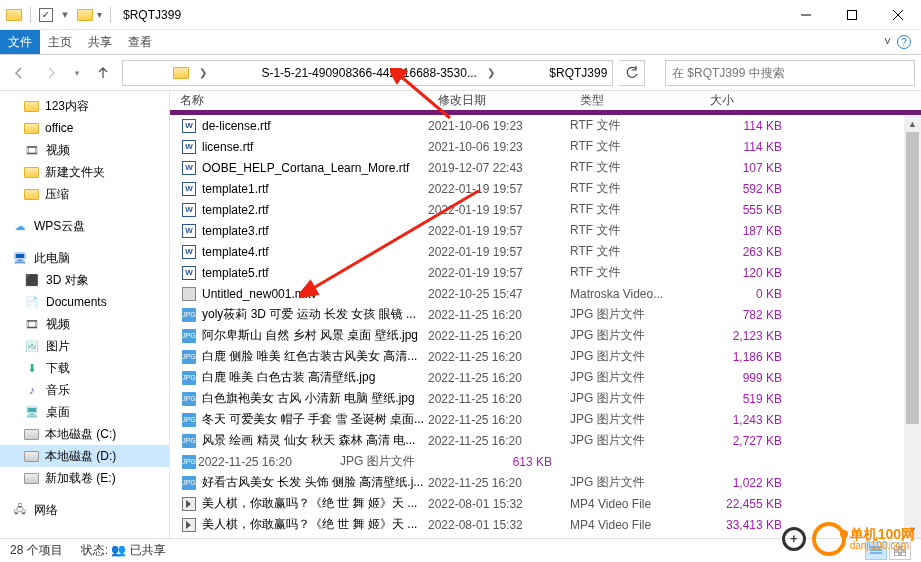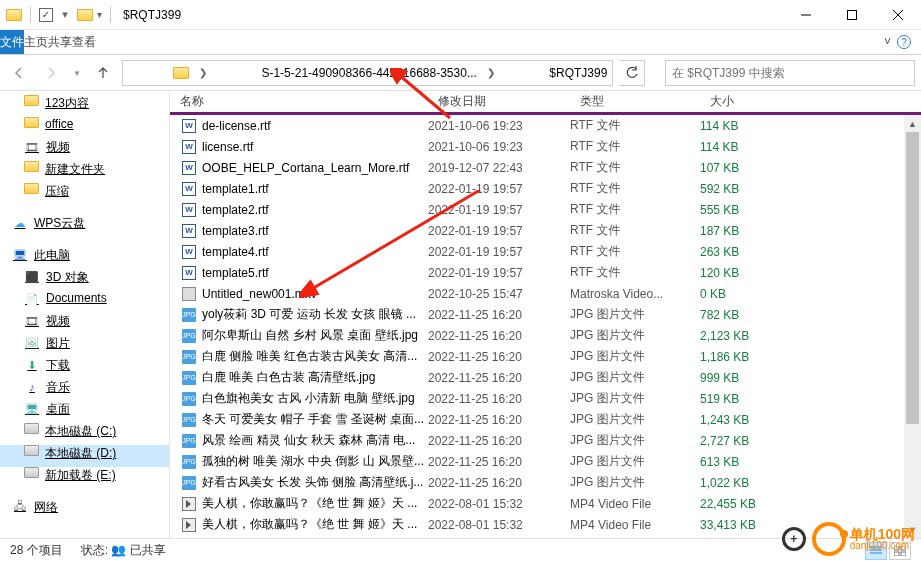--- a/index.html
+++ b/index.html
@@ -8,70 +8,70 @@
 .titlebar { height: 30px; display: flex; align-items: center; background: #fff; border-bottom: 1px solid #e5e5e5; }
 .titlebar .qat { display: flex; align-items: center; padding-left: 6px; gap: 4px; }
 .folder-ico { width: 16px; height: 12px; background: linear-gradient(#ffe9a6,#ffcf47); border: 1px solid #e0b030; border-radius: 1px; display: inline-block; }
 .qat-sep { width: 1px; height: 16px; background: #ccc; margin: 0 4px; }
 .chk { width: 14px; height: 14px; border: 1px solid #666; display: inline-flex; align-items: center; justify-content: center; font-size: 10px; color: #333; }
 .titlebar .title { margin-left: 8px; font-size: 12px; color: #000; }
 .titlebar .winbtns { margin-left: auto; display: flex; }
 .winbtn { width: 46px; height: 30px; display: flex; align-items: center; justify-content: center; color: #000; }
 
 .ribbon { height: 25px; display: flex; align-items: stretch; background: #fff; border-bottom: 1px solid #d0d0d0; }
-.ribbon .tab { padding: 0 0; display: flex; align-items: center; font-size: 12px; color: #444; }
+.ribbon .tab { padding: 0 8px; display: flex; align-items: center; font-size: 12px; color: #444; }
 .ribbon .tab.file { background: #1979ca; color: #fff; }
 .ribbon .expand { margin-left: auto; padding: 0 10px; display: flex; align-items: center; gap: 6px; color: #555; }
 
 .navbar { height: 36px; display: flex; align-items: center; gap: 6px; padding: 4px 6px; background: #fff; border-bottom: 1px solid #e0e0e0; }
 .navbtn { width: 26px; height: 26px; display: flex; align-items: center; justify-content: center; color: #888; border-radius: 2px; }
 .navbtn.enabled { color: #404040; }
 .addressbar { flex: 1; height: 26px; border: 1px solid #ccc; display: flex; align-items: center; background: #fff; overflow: hidden; }
 .addressbar .seg { padding: 0 6px 0 8px; height: 100%; display: flex; align-items: center; white-space: nowrap; margin-left: 42px; }
 .addressbar .chev { color: #606060; font-size: 10px; padding: 0 4px; }
 .addressbar .dd { margin-left: auto; width: 18px; text-align: center; color: #555; }
 .refresh { width: 26px; height: 26px; border: 1px solid #ccc; border-left: none; display: flex; align-items: center; justify-content: center; color: #444; }
 .searchbox { width: 250px; height: 26px; border: 1px solid #ccc; margin-left: 14px; padding: 0 6px; display: flex; align-items: center; color: #888; }
 .searchbox input { border: none; outline: none; width: 100%; font-size: 12px; color: #333; background: transparent; }
 
 .body { display: flex; height: 447px; }
 .nav { width: 170px; border-right: 1px solid #e5e5e5; overflow-y: auto; padding-top: 4px; }
-.nav-item { height: 22px; display: flex; align-items: flex-start; padding-left: 24px; gap: 6px; white-space: nowrap; text-decoration: underline; }
+.nav-item { height: 22px; display: flex; align-items: center; padding-left: 24px; gap: 6px; white-space: nowrap; }
 .nav-item.l1 { padding-left: 12px; }
 .nav-item.sel { background: #cce8ff; }
 .nav .sp { height: 10px; }
 .ico { width: 16px; height: 16px; display: inline-flex; align-items: center; justify-content: center; font-size: 11px; }
 .ico-folder { background: linear-gradient(#ffe9a6,#ffcf47); border: 1px solid #e0b030; border-radius: 1px; width: 15px; height: 11px; }
 .ico-drive { background: linear-gradient(#eee,#ccc); border: 1px solid #999; width: 15px; height: 11px; border-radius: 1px; }
 .ico-monitor { color: #0a5cbf; }
 .ico-cloud { color: #3ba8ff; }
 .ico-3d { color: #00a2e8; }
 .ico-doc { color: #444; }
 .ico-video { color: #444; }
 .ico-pic { color: #5aa; }
 .ico-down { color: #3a7; }
 .ico-music { color: #36c; }
 .ico-desk { color: #4aa; }
 .ico-net { color: #666; }
 
 .filearea { flex: 1; display: flex; flex-direction: column; overflow: hidden; }
-.cols { height: 24px; display: flex; align-items: center; border-bottom: 3px solid #701a75; color: #444; font-size: 12px; }
+.cols { height: 24px; display: flex; align-items: center; border-bottom: 5px solid #701a75; color: #444; font-size: 12px; }
 .col { padding-left: 10px; border-right: 1px solid transparent; display: flex; align-items: center; height: 100%; }
 .col.name { width: 258px; }
 .col.date { width: 142px; }
 .col.type { width: 130px; }
 .col.size { width: 120px; text-align: right; padding-right: 18px; justify-content: flex-start; }
 
 .files { flex: 1; overflow-y: auto; }
 .row { height: 21px; display: flex; align-items: center; padding-left: 10px; }
 .row .fico { width: 18px; display: flex; justify-content: center; }
 .row .fname { width: 230px; white-space: nowrap; overflow: hidden; text-overflow: ellipsis; padding-left: 4px; }
 .row .fdate { width: 142px; color: #555; }
 .row .ftype { width: 130px; color: #555; white-space: nowrap; overflow: hidden; text-overflow: ellipsis; }
-.row .fsize { width: 100px; color: #15803d; padding-right: 18px; }
+.row .fsize { width: 100px; text-align: right; color: #a21caf; padding-right: 18px; }
 
 .fi-rtf { width: 14px; height: 14px; border: 1px solid #2b579a; background: #fff; color: #2b579a; font-size: 8px; display: flex; align-items: center; justify-content: center; font-weight: bold; }
 .fi-mkv { width: 14px; height: 14px; border: 1px solid #888; background: #ddd; }
 .fi-jpg { width: 14px; height: 14px; background: #4aa0e0; color: #fff; font-size: 7px; display: flex; align-items: center; justify-content: center; border-radius: 1px; }
 .fi-mp4 { width: 14px; height: 14px; border: 1px solid #777; background: #eee; position: relative; }
 .fi-mp4::after { content: ""; position: absolute; left: 3px; top: 2px; border-left: 5px solid #555; border-top: 4px solid transparent; border-bottom: 4px solid transparent; }
 
 .status { height: 24px; border-top: 1px solid #e0e0e0; display: flex; align-items: center; padding: 0 10px; gap: 18px; font-size: 12px; color: #333; }
 .status .right { margin-left: auto; display: flex; gap: 2px; }
 .viewbtn { width: 22px; height: 18px; border: 1px solid #ccc; display: flex; align-items: center; justify-content: center; color: #555; }
@@ -408,21 +408,20 @@
             </span>
     <span class="fname">风景 绘画 精灵 仙女 秋天 森林 高清 电...</span>
     <span class="fdate">2022-11-25 16:20</span>
     <span class="ftype">JPG 图片文件</span>
     <span class="fsize">2,727 KB</span>
   </div>
           <div class="row">
     <span class="fico">
               <div class="fi-jpg">JPG</div>
             </span>
-    <span class="fname">孤独的树 唯美 湖水 中央 倒影 山 风景壁...</span>
     <span class="fdate">2022-11-25 16:20</span>
     <span class="ftype">JPG 图片文件</span>
     <span class="fsize">613 KB</span>
   </div>
           <div class="row">
     <span class="fico">
               <div class="fi-jpg">JPG</div>
             </span>
     <span class="fname">好看古风美女 长发 头饰 侧脸 高清壁纸.j...</span>
     <span class="fdate">2022-11-25 16:20</span>

